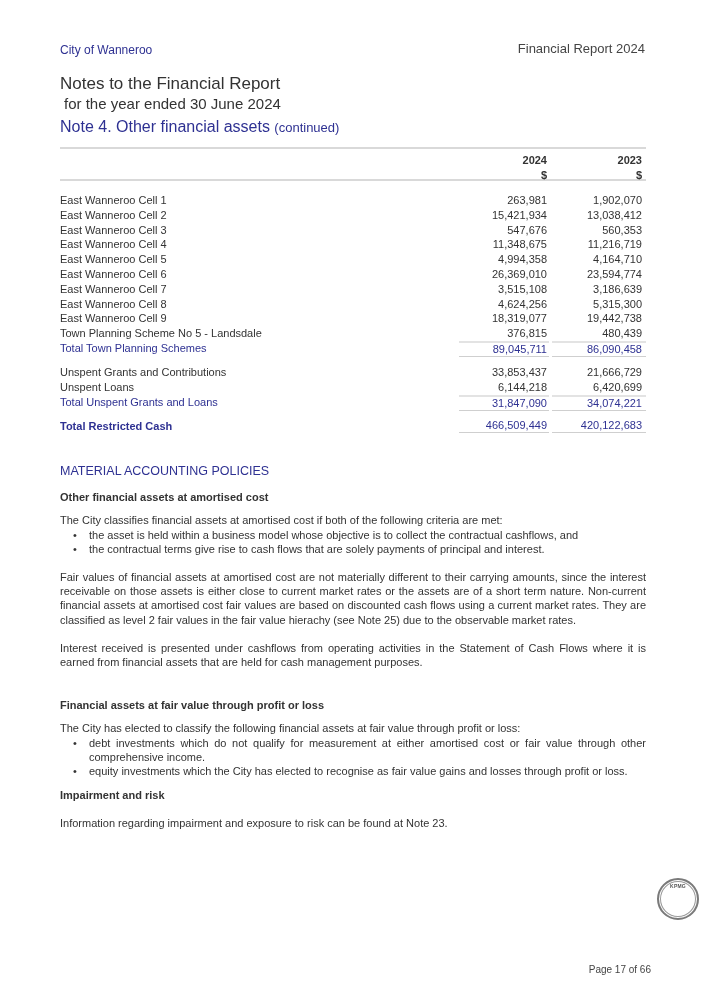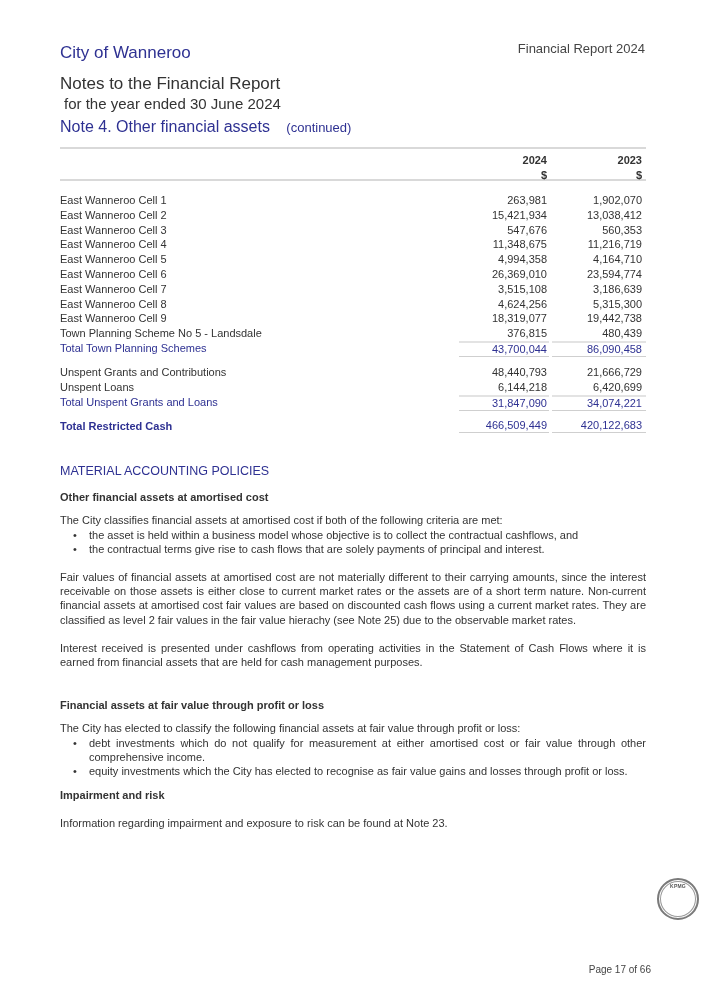--- a/index.html
+++ b/index.html
@@ -1,25 +1,25 @@
 <!DOCTYPE html>
 <html><head>
 <meta charset="utf-8">
 <style>
   html, body { margin: 0; padding: 0; background: #ffffff; }
   body { width: 705px; height: 998px; position: relative; overflow: hidden;
          font-family: "Liberation Sans", sans-serif; color: #333333; }
   .page { position: absolute; left: 0; top: 0; width: 705px; height: 998px; }
 
   .report-tag { position: absolute; right: 60px; top: 41px; font-size: 13px; color: #444; }
-  .org-title { position: absolute; left: 60px; top: 43px; font-size: 17px; color: #2e3192; margin: 0; font-weight: normal; }
+  .org-title { position: absolute; left: 60px; top: 43px; font-size: 12px; color: #2e3192; margin: 0; font-weight: normal; }
   .notes-title { position: absolute; left: 60px; top: 74px; font-size: 17px; color: #333; margin: 0; font-weight: normal; }
   .period { position: absolute; left: 64px; top: 95px; font-size: 15px; color: #333; }
   .note-heading { position: absolute; left: 60px; top: 118px; font-size: 16px; color: #2e3192; margin: 0; font-weight: normal; }
-  .note-heading .cont { font-size: 13px; margin-left: 12px; }
+  .note-heading .cont { font-size: 13px; }
 
   
   .fin-table { position: absolute; left: 60px; top: 147px; width: 586px; }
   .rule-top { height: 0; border-top: 2px solid #d9d9d9; }
   .hdr { position: relative; height: 30px; border-bottom: 2px solid #d9d9d9; }
   .hdr .c24, .hdr .c23 { position: absolute; top: 4px; font-size: 11px; font-weight: bold; text-align: right; line-height: 15px; color: #333; }
   .hdr .c24 { right: 99px; }
   .hdr .c23 { right: 4px; }
   .rows { margin-top: 12px; }
   .row { position: relative; height: 14.8px; font-size: 11px; line-height: 14.8px; }
@@ -128,29 +128,29 @@
           </div>
           <div class="row">
             <span class="lbl">Town Planning Scheme No 5 - Landsdale</span>
             <span class="v24">376,815</span>
             <span class="v23">480,439</span>
           </div>
         </div>
 
       <div class="row total">
         <span class="lbl">Total Town Planning Schemes</span>
-        <span class="v24">43,700,044</span>
+        <span class="v24">89,045,711</span>
         <span class="v23">86,090,458</span>
       </div>
       <div class="gap"></div>
 
       <div id="grant-rows">
           <div class="row">
             <span class="lbl">Unspent Grants and Contributions</span>
-            <span class="v24">48,440,793</span>
+            <span class="v24">33,853,437</span>
             <span class="v23">21,666,729</span>
           </div>
           <div class="row">
             <span class="lbl">Unspent Loans</span>
             <span class="v24">6,144,218</span>
             <span class="v23">6,420,699</span>
           </div>
         </div>
 
       <div class="row total">

